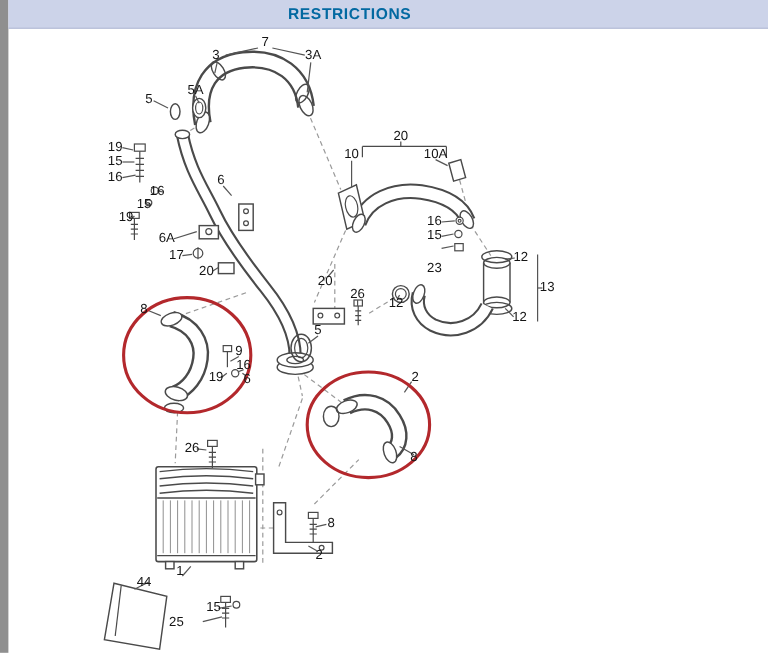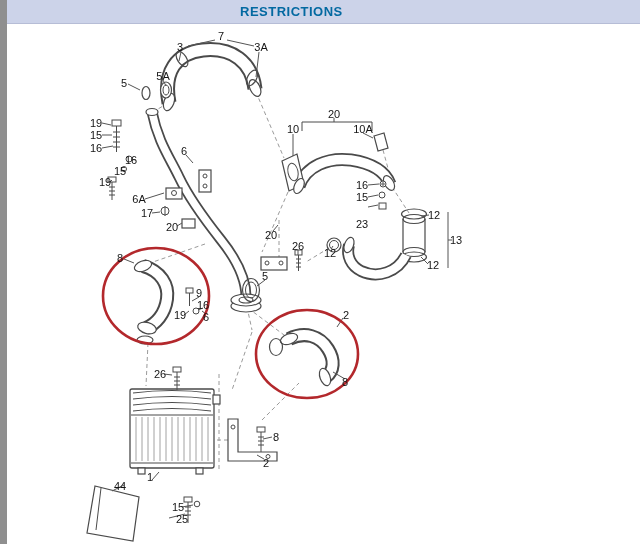--- a/index.html
+++ b/index.html
@@ -270,15 +270,15 @@
     <span class="pl" style="left:180px;top:315px">19</span>
     <span class="pl" style="left:206px;top:317px">6</span>
     <span class="pl" style="left:346px;top:315px">2</span>
     <span class="pl" style="left:345px;top:382px">8</span>
     <span class="pl" style="left:160px;top:374px">26</span>
     <span class="pl" style="left:276px;top:437px">8</span>
     <span class="pl" style="left:266px;top:463px">2</span>
     <span class="pl" style="left:120px;top:486px">44</span>
     <span class="pl" style="left:150px;top:477px">1</span>
     <span class="pl" style="left:178px;top:507px">15</span>
-    <span class="pl" style="left:182px;top:519px">25</span>
+    <span class="pl" style="left:147px;top:519px">25</span>
   </div>
 </div>
 
 </body></html>

